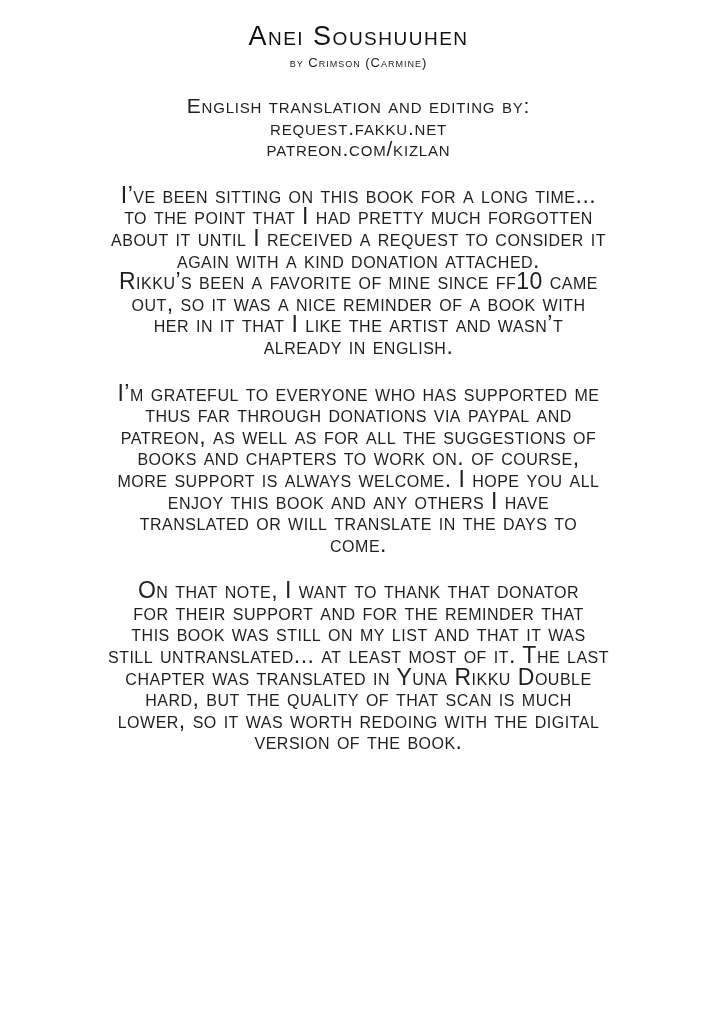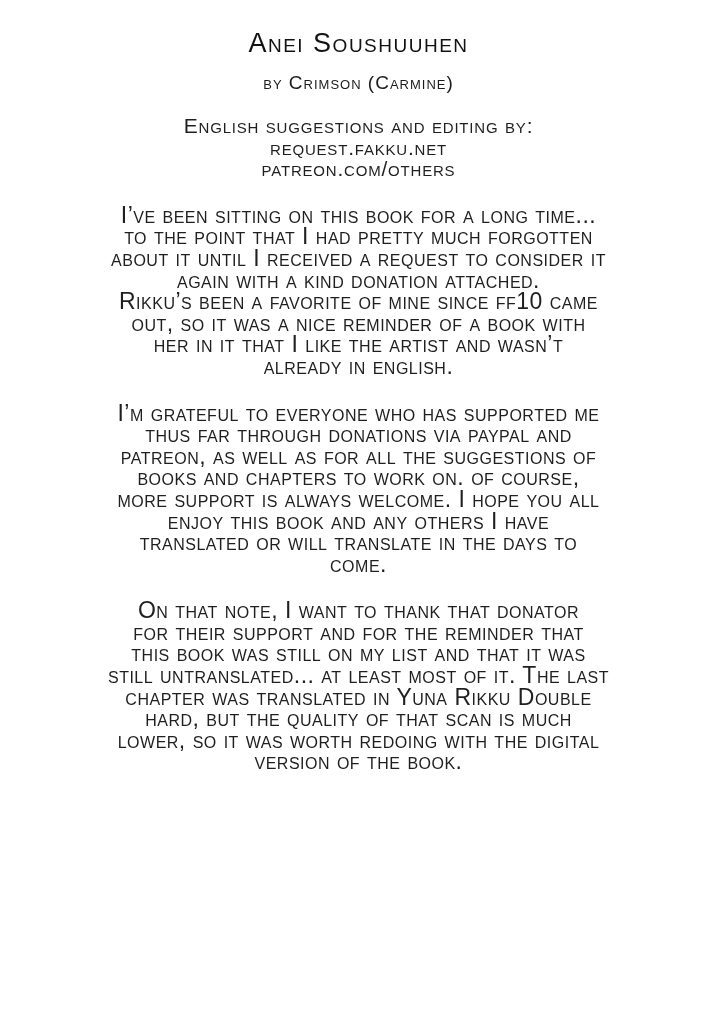--- a/index.html
+++ b/index.html
@@ -14,30 +14,30 @@
     box-sizing: border-box;
     padding-top: 22px;
     background: #ffffff;
     color: #1f1f1f;
     font-family: "Liberation Sans", sans-serif;
     font-variant: small-caps;
     text-align: center;
     overflow: hidden;
   }
   .title {
-    margin: 7px;
+    margin: 0;
     font-size: 27px;
     line-height: 28px;
     font-weight: 500;
     letter-spacing: 1.5px;
     color: #121212;
   }
   .byline {
-    margin-top: 15px;
-    font-size: 19px;
+    margin-top: 2px;
+    font-size: 13px;
     line-height: 22px;
     letter-spacing: 1px;
     font-weight: 400;
     color: #1c1c1c;
   }
   .credits {
     margin-top: 21px;
     font-size: 21px;
     line-height: 21.6px;
     letter-spacing: 0.8px;
@@ -60,23 +60,23 @@
 </head>
 <body>
 
 <div class="page">
 
   <h1 class="title">Anei Soushuuhen</h1>
 
   <div class="byline">by Crimson (Carmine)</div>
 
   <div class="credits">
-    <div>English suggestions and editing by:</div>
+    <div>English translation and editing by:</div>
     <div>request.fakku.net</div>
-    <div>patreon.com/others</div>
+    <div>patreon.com/kizlan</div>
   </div>
 
   <div class="para">I’ve been sitting on this book for a long time...
 to the point that I had pretty much forgotten
 about it until I received a request to consider it
 again with a kind donation attached.
 Rikku’s been a favorite of mine since ff10 came
 out, so it was a nice reminder of a book with
 her in it that I like the artist and wasn’t
 already in english.</div>

